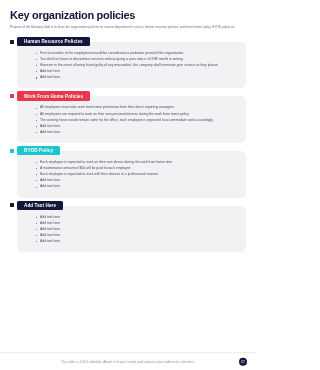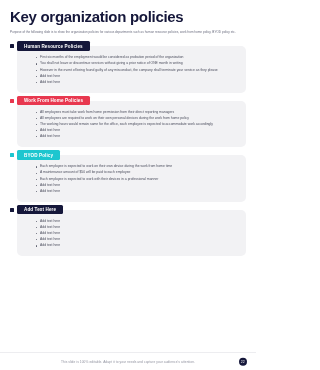--- a/index.html
+++ b/index.html
@@ -14,21 +14,21 @@
 
   .slide {
     position: relative;
     width: 256px;
     height: 370px;
     background: #ffffff;
     padding: 9px 10px 0 10px;
   }
 
   .page-title {
-    font-size: 15px;
+    font-size: 11px;
     font-weight: bold;
     color: #15173a;
     letter-spacing: -0.3px;
     line-height: 1.1;
   }
 
   .subtitle {
     margin-top: 4px;
     font-size: 3.1px;
     line-height: 1.55;

